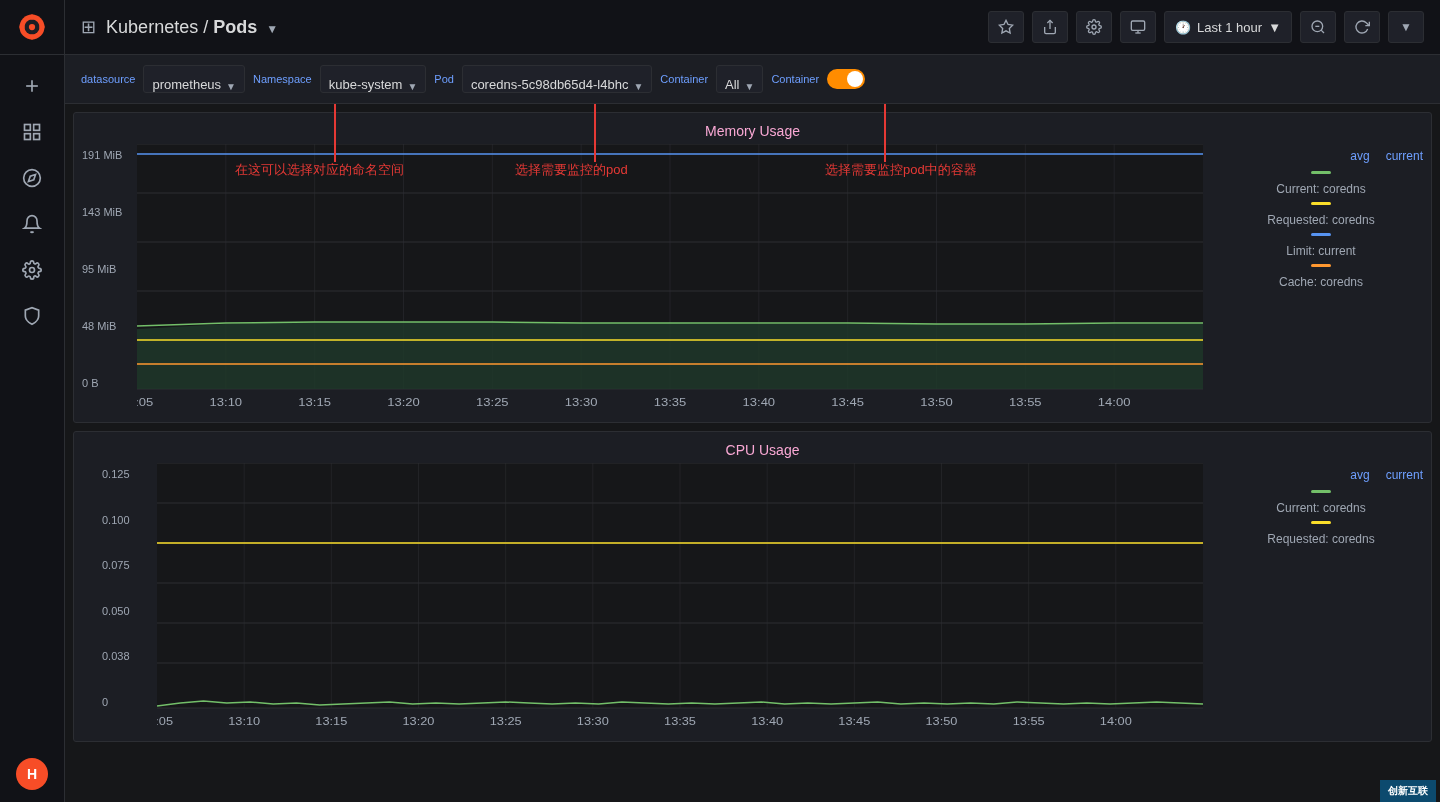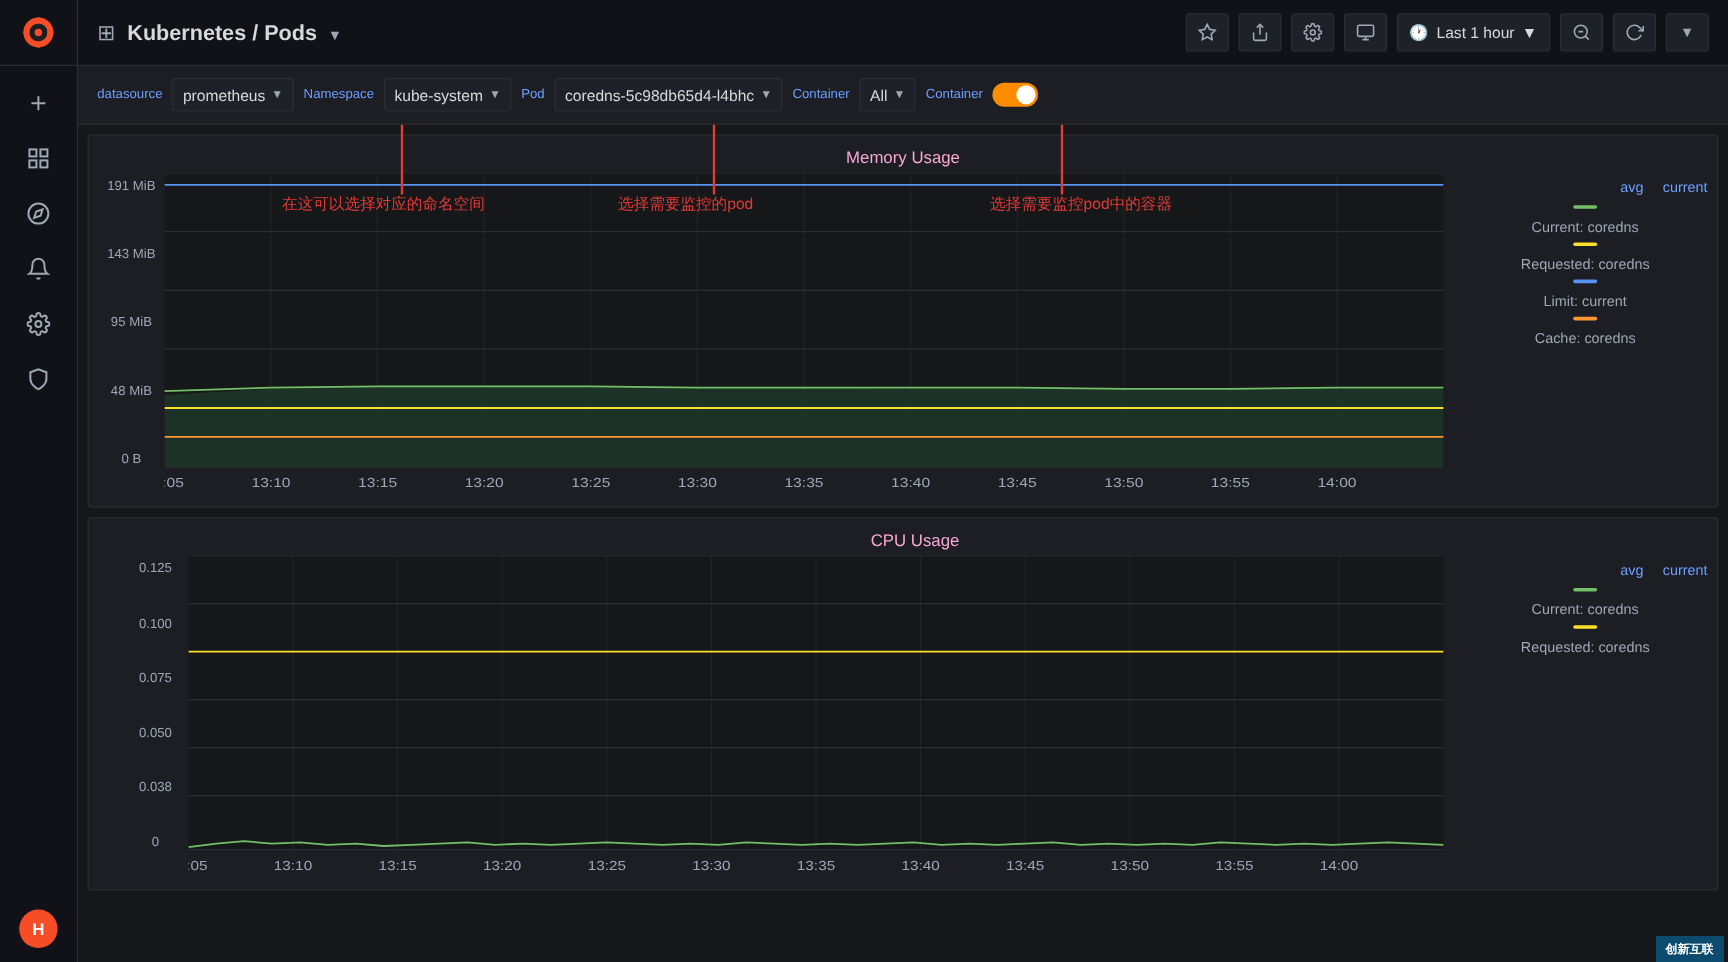--- a/index.html
+++ b/index.html
@@ -77,21 +77,21 @@
       height: 55px;
       background: #111217;
       border-bottom: 1px solid #2c2e33;
       display: flex;
       align-items: center;
       padding: 0 16px;
       gap: 10px;
     }
     .topbar-title {
       font-size: 18px;
-      font-weight: 700;
+      font-weight: 400;
       color: #d8d9da;
     }
     .topbar-caret {
       color: #9fa7b3;
       font-size: 12px;
       margin-left: 4px;
     }
     .topbar-spacer { flex: 1; }
     .topbar-actions {
       display: flex;
@@ -139,21 +139,21 @@
       font-size: 11px;
       color: #6e9fff;
       font-weight: 500;
     }
     .filter-select {
       height: 28px;
       background: #1f2129;
       border: 1px solid #2c2e33;
       border-radius: 3px;
       display: flex;
-      align-items: center;
+      align-items: flex-end;
       padding: 0 8px;
       cursor: pointer;
       color: #d8d9da;
       gap: 5px;
       font-size: 13px;
       white-space: nowrap;
     }
     .filter-select .caret { font-size: 10px; color: #9fa7b3; }
     .restarts-toggle {
       width: 38px;
@@ -203,21 +203,21 @@
       padding: 0 8px 8px 8px;
     }
 
     .chart-yaxis {
       width: 55px;
       display: flex;
       flex-direction: column;
       justify-content: space-between;
       padding-bottom: 25px;
       padding-top: 5px;
-      text-align: center;
+      text-align: left;
       color: #9fa7b3;
       font-size: 11px;
     }
 
     .chart-body {
       flex: 1;
       position: relative;
     }
 
     .chart-svg {

